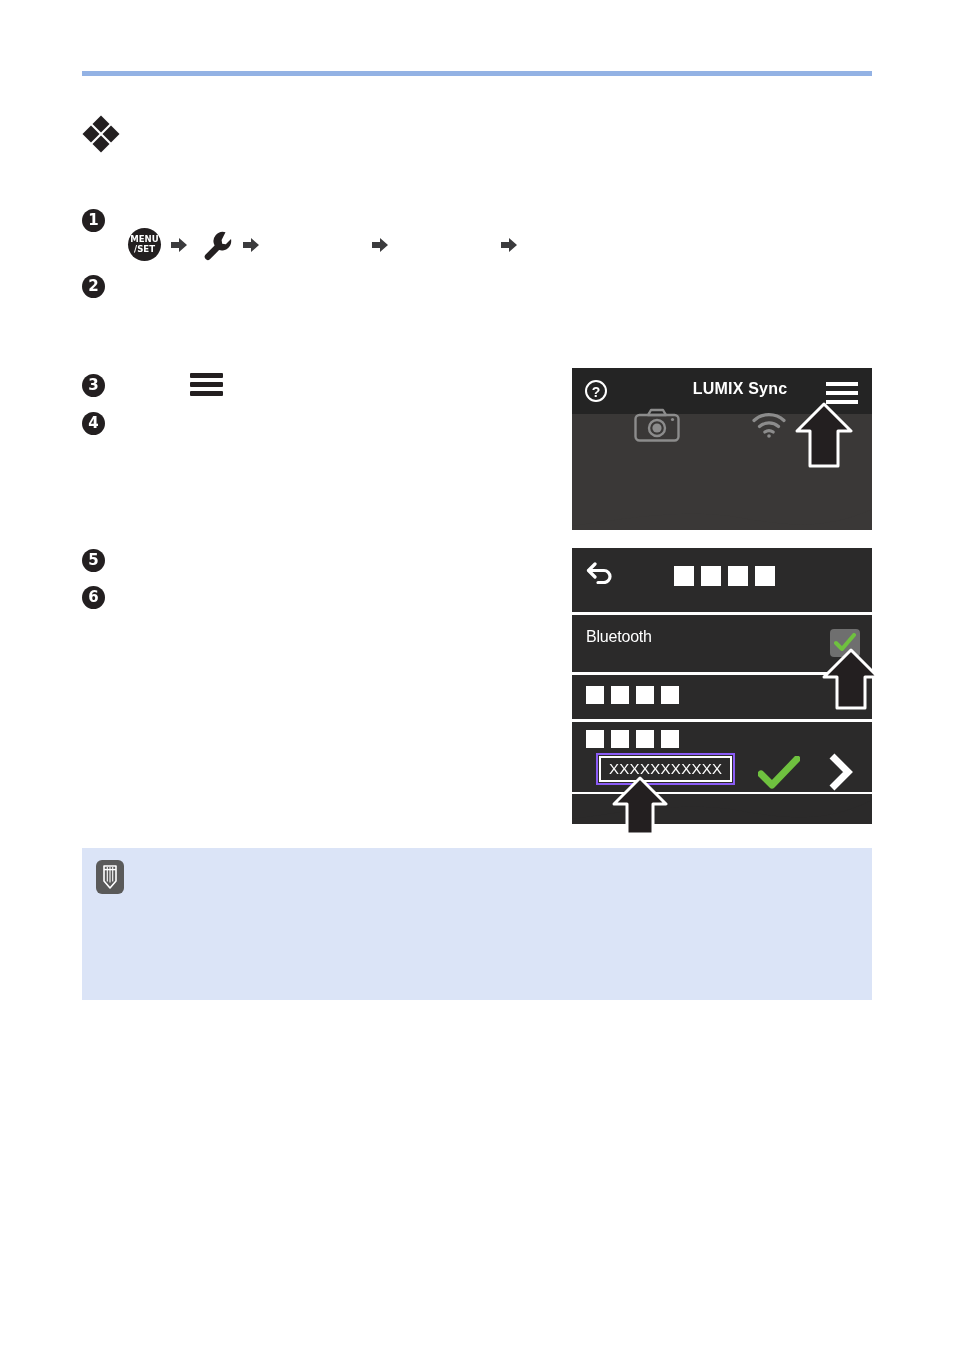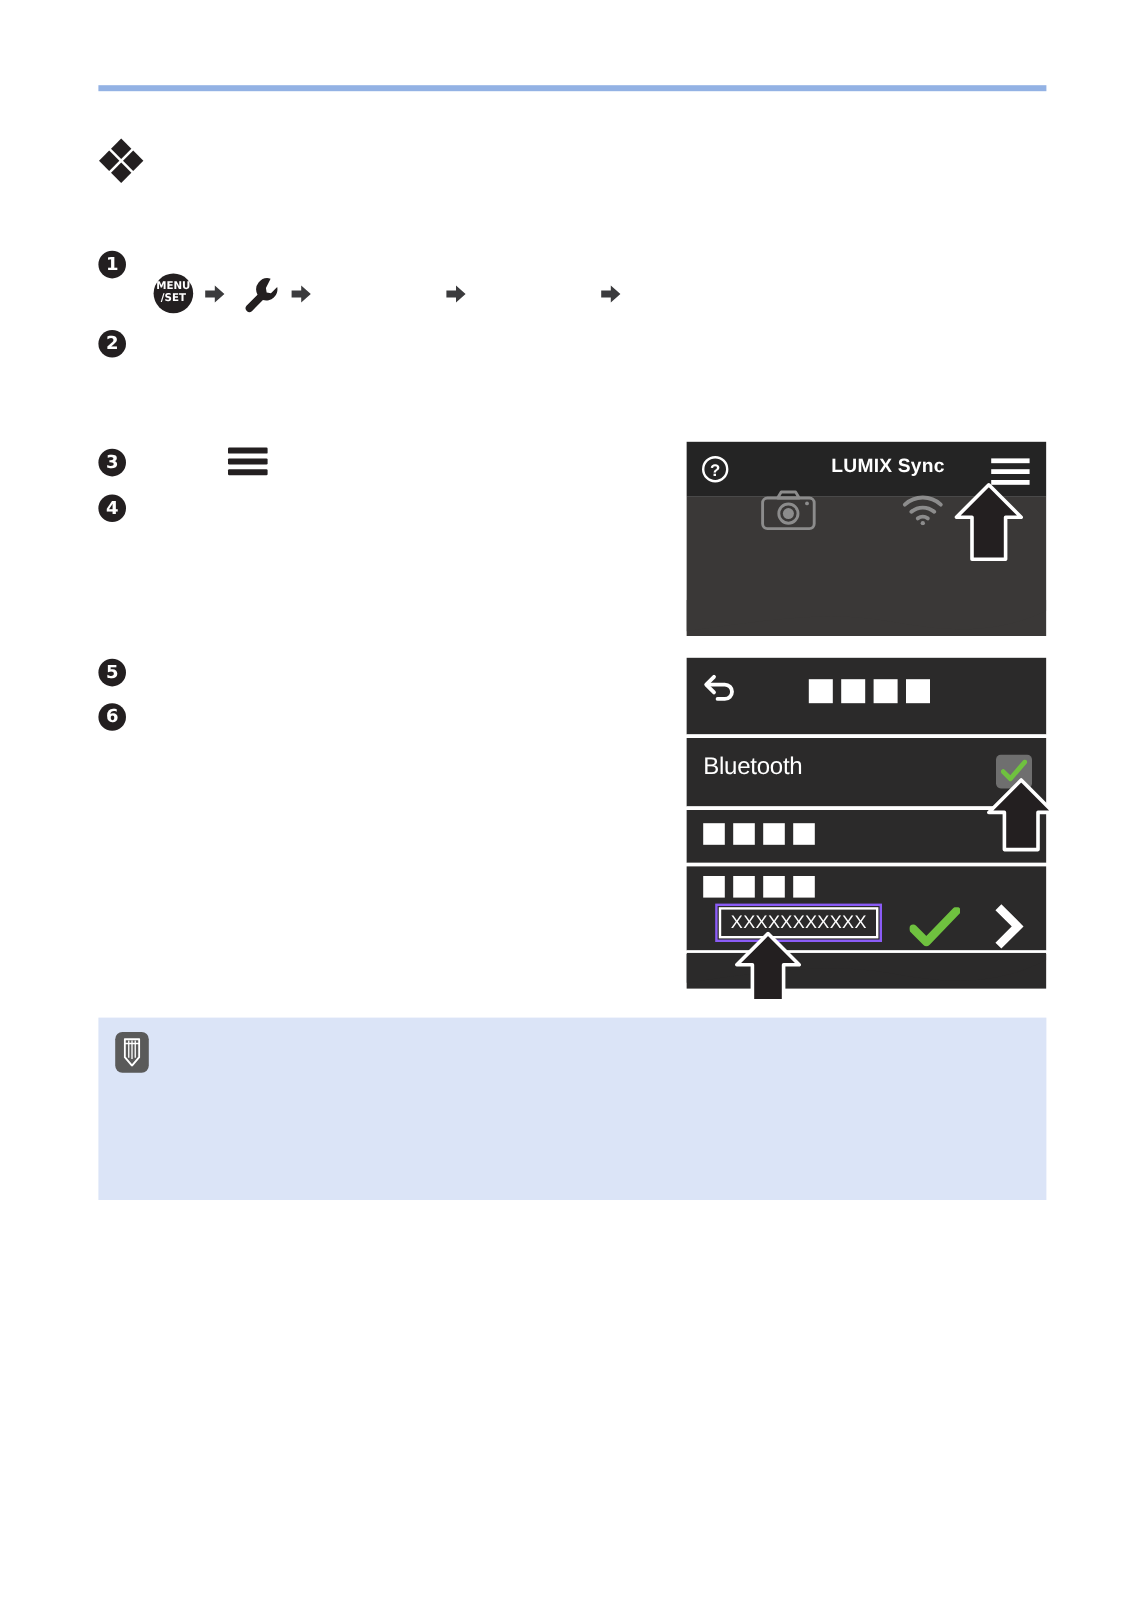--- a/index.html
+++ b/index.html
@@ -115,21 +115,21 @@
   .wave{position:absolute;left:0;width:300px;height:30px;}
 
   
   #shot2{left:572px;top:548px;width:300px;height:276px;}
   .s2row{position:absolute;left:0;width:300px;background:#2b2a2a;}
   .s2divider{position:absolute;left:0;width:300px;height:3px;background:#ffffff;}
   .back-icon{position:absolute;left:14px;top:14px;width:28px;height:22px;}
   .blocks{position:absolute;display:flex;gap:6px;}
   .blocks b{display:block;background:#ffffff;}
   .bt-label{
-    position:absolute;left:14px;top:14px;color:#ffffff;font-size:20px;font-weight:400;
+    position:absolute;left:14px;top:14px;color:#ffffff;font-size:16px;font-weight:400;
     letter-spacing:-.2px;
   }
   .checkbox{
     position:absolute;right:12px;top:15px;width:30px;height:28px;
     background:#6f6f6f;border-radius:4px;
   }
   .checkbox svg{position:absolute;left:4px;top:4px;width:22px;height:20px;}
   .xbox{
     position:absolute;left:24px;top:28px;
     border:2px solid #8b5cf6;

